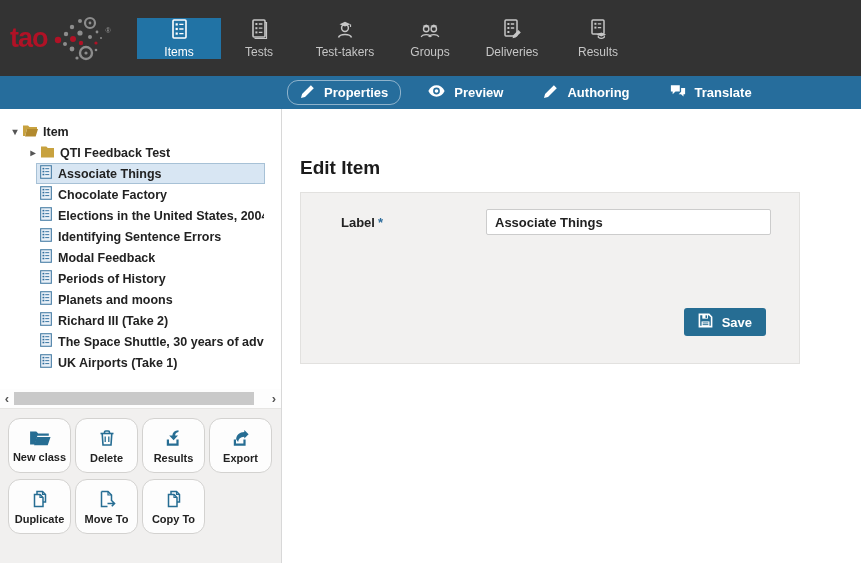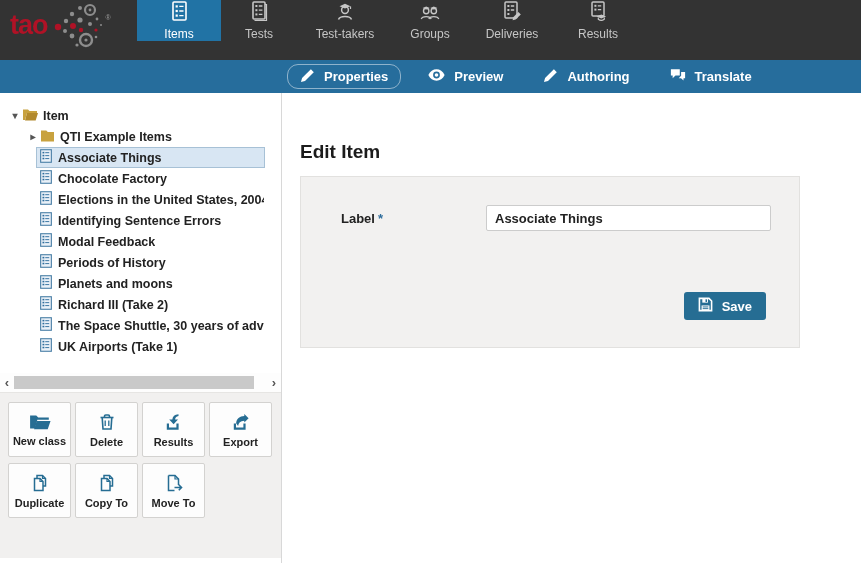--- a/index.html
+++ b/index.html
@@ -2,21 +2,21 @@
 <html><head>
 <meta charset="utf-8">
 <style>
   * { margin:0; padding:0; box-sizing:border-box; }
   html,body { background:#fff; }
   .screen {
     width:861px; height:563px; position:relative; overflow:hidden;
     font-family:"Liberation Sans", sans-serif; background:#fff;
   }
   
-  .topbar { height:60px; background:#333333; display:flex; align-items:flex-start; }
+  .topbar { height:76px; background:#333333; display:flex; align-items:center; }
   .logo-wrap { width:137px; display:flex; align-items:center; padding-left:10px; }
   .logo-tao { color:#b01226; font-size:27px; font-weight:bold; letter-spacing:-1px; line-height:1; }
   .logo-burst { margin-left:2px; }
   .nav-item {
     display:flex; flex-direction:column; align-items:center; justify-content:center;
     gap:5px; color:#c6c6c6; font-size:12px; cursor:pointer;
   }
   .nav-item.active { background:#2173a5; color:#ffffff; }
   .nav-item svg { display:block; }
   .w-items{width:84px}.w-tests{width:76px}.w-takers{width:96px}.w-groups{width:74px}.w-deliv{width:90px}.w-results{width:82px}
@@ -47,37 +47,37 @@
   .t-leaf.selected { background:#d8e6f3; border:1px solid #a7c1d6; }
   
   .hscroll { height:19px; display:flex; align-items:center; background:#fdfdfd; }
   .hs-arrow { width:14px; text-align:center; color:#555; font-weight:bold; font-size:13px; line-height:19px; cursor:pointer; }
   .hs-track { flex:1; height:15px; position:relative; }
   .hs-thumb { position:absolute; left:0; top:1px; height:13px; width:95%; background:#c9c9c9; cursor:grab; }
   
   .tools { height:166px; background:#f1f0ef; border-top:1px solid #e6e5e3; padding:9px 8px 0 8px; }
   .tools-grid { display:grid; grid-template-columns:repeat(4,63px); grid-auto-rows:55px; gap:6px 4px; }
   .tool-btn {
-    background:#fdfdfd; border:1px solid #d3d2d0; border-radius:2px; cursor:pointer;
+    background:#fdfdfd; border:1px solid #d3d2d0; border-radius:12px; cursor:pointer;
     display:flex; flex-direction:column; align-items:center; justify-content:center; gap:4px;
     font-size:11px; font-weight:bold; color:#222;
   }
   .tool-btn svg { color:#266d93; display:block; }
   .sb-footer { height:5px; background:#fff; }
   
   .main { flex:1; background:#fff; padding-left:18px; }
   .page-title { margin-top:48px; font-size:19px; font-weight:bold; color:#1c1c1c; }
   .form-panel {
     margin-top:13px; width:500px; height:172px; background:#f2f1f0;
     border:1px solid #e2e1df; position:relative;
   }
   .form-row { display:flex; align-items:center; margin-left:40px; }
   .fr-label { width:145px; font-size:13px; font-weight:bold; color:#222; }
   .req { color:#2e6d9c; margin-left:3px; }
-  .fr-1 { margin-top:28px; }
+  .fr-1 { margin-top:16px; }
   .fr-2 { margin-top:16px; }
   .fr-value { font-size:13px; font-weight:bold; color:#222; }
   .text-input {
     width:285px; height:26px; border:1px solid #ccc; border-radius:2px; background:#fff;
     font-family:"Liberation Sans", sans-serif; font-size:13px; font-weight:bold; color:#222; padding:0 8px;
   }
   .save-btn {
     position:absolute; right:33px; bottom:27px; height:28px; padding:0 14px;
     background:#266d93; color:#fff; border:none; border-radius:3px; cursor:pointer;
     display:flex; align-items:center; gap:9px; font-family:"Liberation Sans", sans-serif;
@@ -250,21 +250,21 @@
           <span class="lbl">Item</span>
         </div>
 
         <div class="trow t-sub">
           <span class="caret">▸</span>
           <span>
             <svg width="15" height="13" viewBox="0 0 15 13">
               <path fill="#c8a23f" d="M1 1.5h5.3L7.8 3H14v9.5H1z"></path>
             </svg>
           </span>
-          <span class="lbl">QTI Example Items</span>
+          <span class="lbl">QTI Feedback Test</span>
         </div>
 
         <div class="trow t-leaf selected">
           <span><svg width="12" height="14" viewBox="0 0 13 15">
                 <rect x=".7" y=".7" width="11.6" height="13.6" fill="#eaf1f8" stroke="#4a7fa6" stroke-width="1.2"></rect>
                 <rect x="2.7" y="3" width="2" height="1.7" fill="#2e6d9c"></rect>
                 <rect x="2.7" y="6.2" width="2" height="1.7" fill="#2e6d9c"></rect>
                 <rect x="2.7" y="9.4" width="2" height="1.7" fill="#2e6d9c"></rect>
                 <path d="M5.7 3.9h4.3M5.7 7.1h4.3M5.7 10.3h4.3" stroke="#2e6d9c" stroke-width="1"></path>
               </svg></span>
@@ -417,37 +417,37 @@
                 <path d="M12.5 2.5V5.5h3" stroke-width="1.2"></path>
                 <path d="M4.5 5.5H10l3 3v9H4.5z"></path>
                 <path d="M10 5.5v3h3" stroke-width="1.2"></path>
               </svg>
             </span>
             <span>Duplicate</span>
           </button>
           <button class="tool-btn">
             <span>
               <svg width="20" height="20" viewBox="0 0 20 20" fill="none" stroke="currentColor" stroke-width="1.5">
+                <path d="M4.5 2.5h6.5l3.5 3.5v6M4.5 2.5v15h6"></path>
+                <path d="M11 2.5V6h3.5" stroke-width="1.2"></path>
+                <path d="M10.5 14.5h7M14.8 11.8l2.7 2.7-2.7 2.7" stroke-width="1.6"></path>
+              </svg>
+            </span>
+            <span>Move To</span>
+          </button>
+          <button class="tool-btn">
+            <span>
+              <svg width="20" height="20" viewBox="0 0 20 20" fill="none" stroke="currentColor" stroke-width="1.5">
                 <path d="M7 5V2.5h5.5l3 3V13h-2.5"></path>
                 <path d="M12.5 2.5V5.5h3" stroke-width="1.2"></path>
                 <path d="M4.5 5.5H10l3 3v9H4.5z"></path>
                 <path d="M10 5.5v3h3" stroke-width="1.2"></path>
               </svg>
             </span>
             <span>Copy To</span>
-          </button>
-          <button class="tool-btn">
-            <span>
-              <svg width="20" height="20" viewBox="0 0 20 20" fill="none" stroke="currentColor" stroke-width="1.5">
-                <path d="M4.5 2.5h6.5l3.5 3.5v6M4.5 2.5v15h6"></path>
-                <path d="M11 2.5V6h3.5" stroke-width="1.2"></path>
-                <path d="M10.5 14.5h7M14.8 11.8l2.7 2.7-2.7 2.7" stroke-width="1.6"></path>
-              </svg>
-            </span>
-            <span>Move To</span>
           </button>
         </div>
       </div>
       <div class="sb-footer"></div>
     </div>
 
     <div class="main">
       <h1 class="page-title">Edit Item</h1>
 
       <div class="form-panel">

